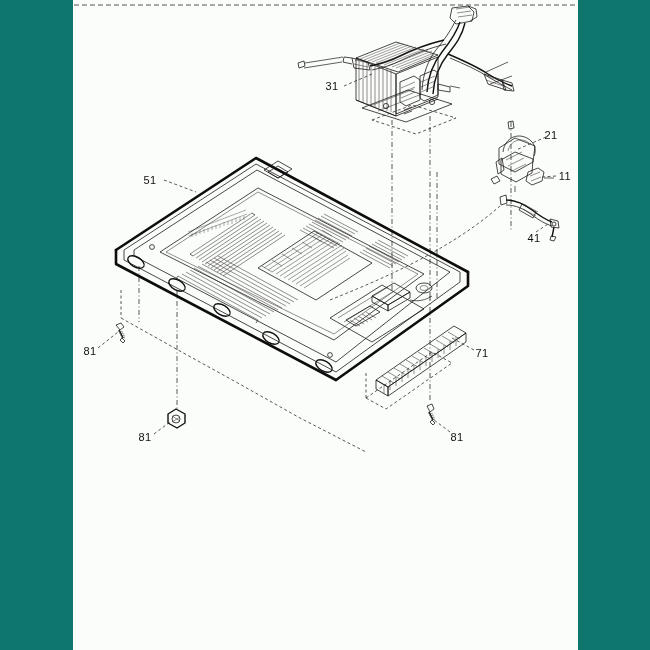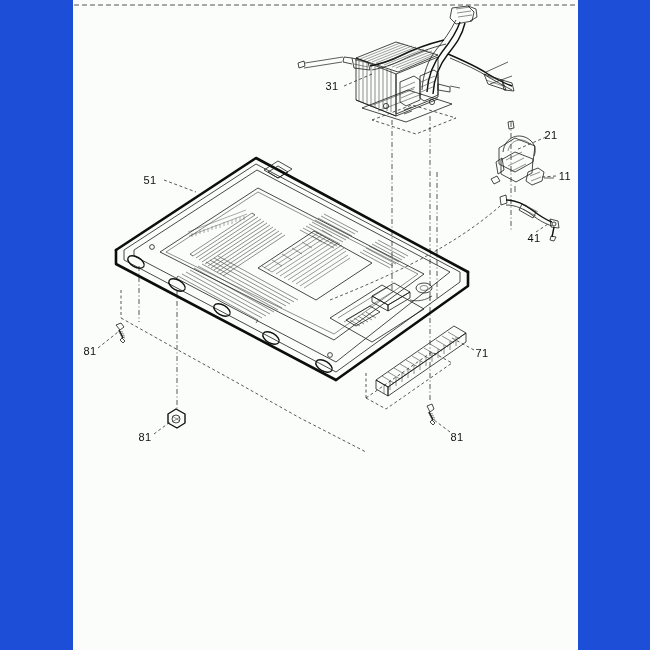--- a/index.html
+++ b/index.html
@@ -1,19 +1,19 @@
 <!DOCTYPE html>
 <html><head>
 <meta charset="utf-8">
 <title>Parts Diagram</title>
 <style>
   html,body{margin:0;padding:0;background:#ffffff;}
   body{width:650px;height:650px;overflow:hidden;
        font-family:"Liberation Sans", sans-serif;}
-  #stage{position:relative;width:650px;height:650px;background:#1d4ed8;}
+  #stage{position:relative;width:650px;height:650px;background:#0f766e;}
   #panel{position:absolute;left:73px;top:0;width:505px;height:650px;background:#fbfdfa;}
   svg#dwg{position:absolute;left:0;top:0;width:650px;height:650px;}
   .callout{font-family:"Liberation Sans", sans-serif;font-size:11px;
            fill:#101010;font-weight:400;letter-spacing:0.5px;}
   .hair{stroke:#1a1a1a;stroke-width:0.7;fill:none;}
   .thick{stroke:#0d0d0d;stroke-width:2.6;fill:none;stroke-linejoin:round;stroke-linecap:round;}
   .med{stroke:#111;stroke-width:1.4;fill:none;stroke-linejoin:round;}
   .thin{stroke:#1a1a1a;stroke-width:0.8;fill:none;stroke-linejoin:round;}
   .vthin{stroke:#333;stroke-width:0.55;fill:none;}
   .lead{stroke:#222;stroke-width:0.75;fill:none;

